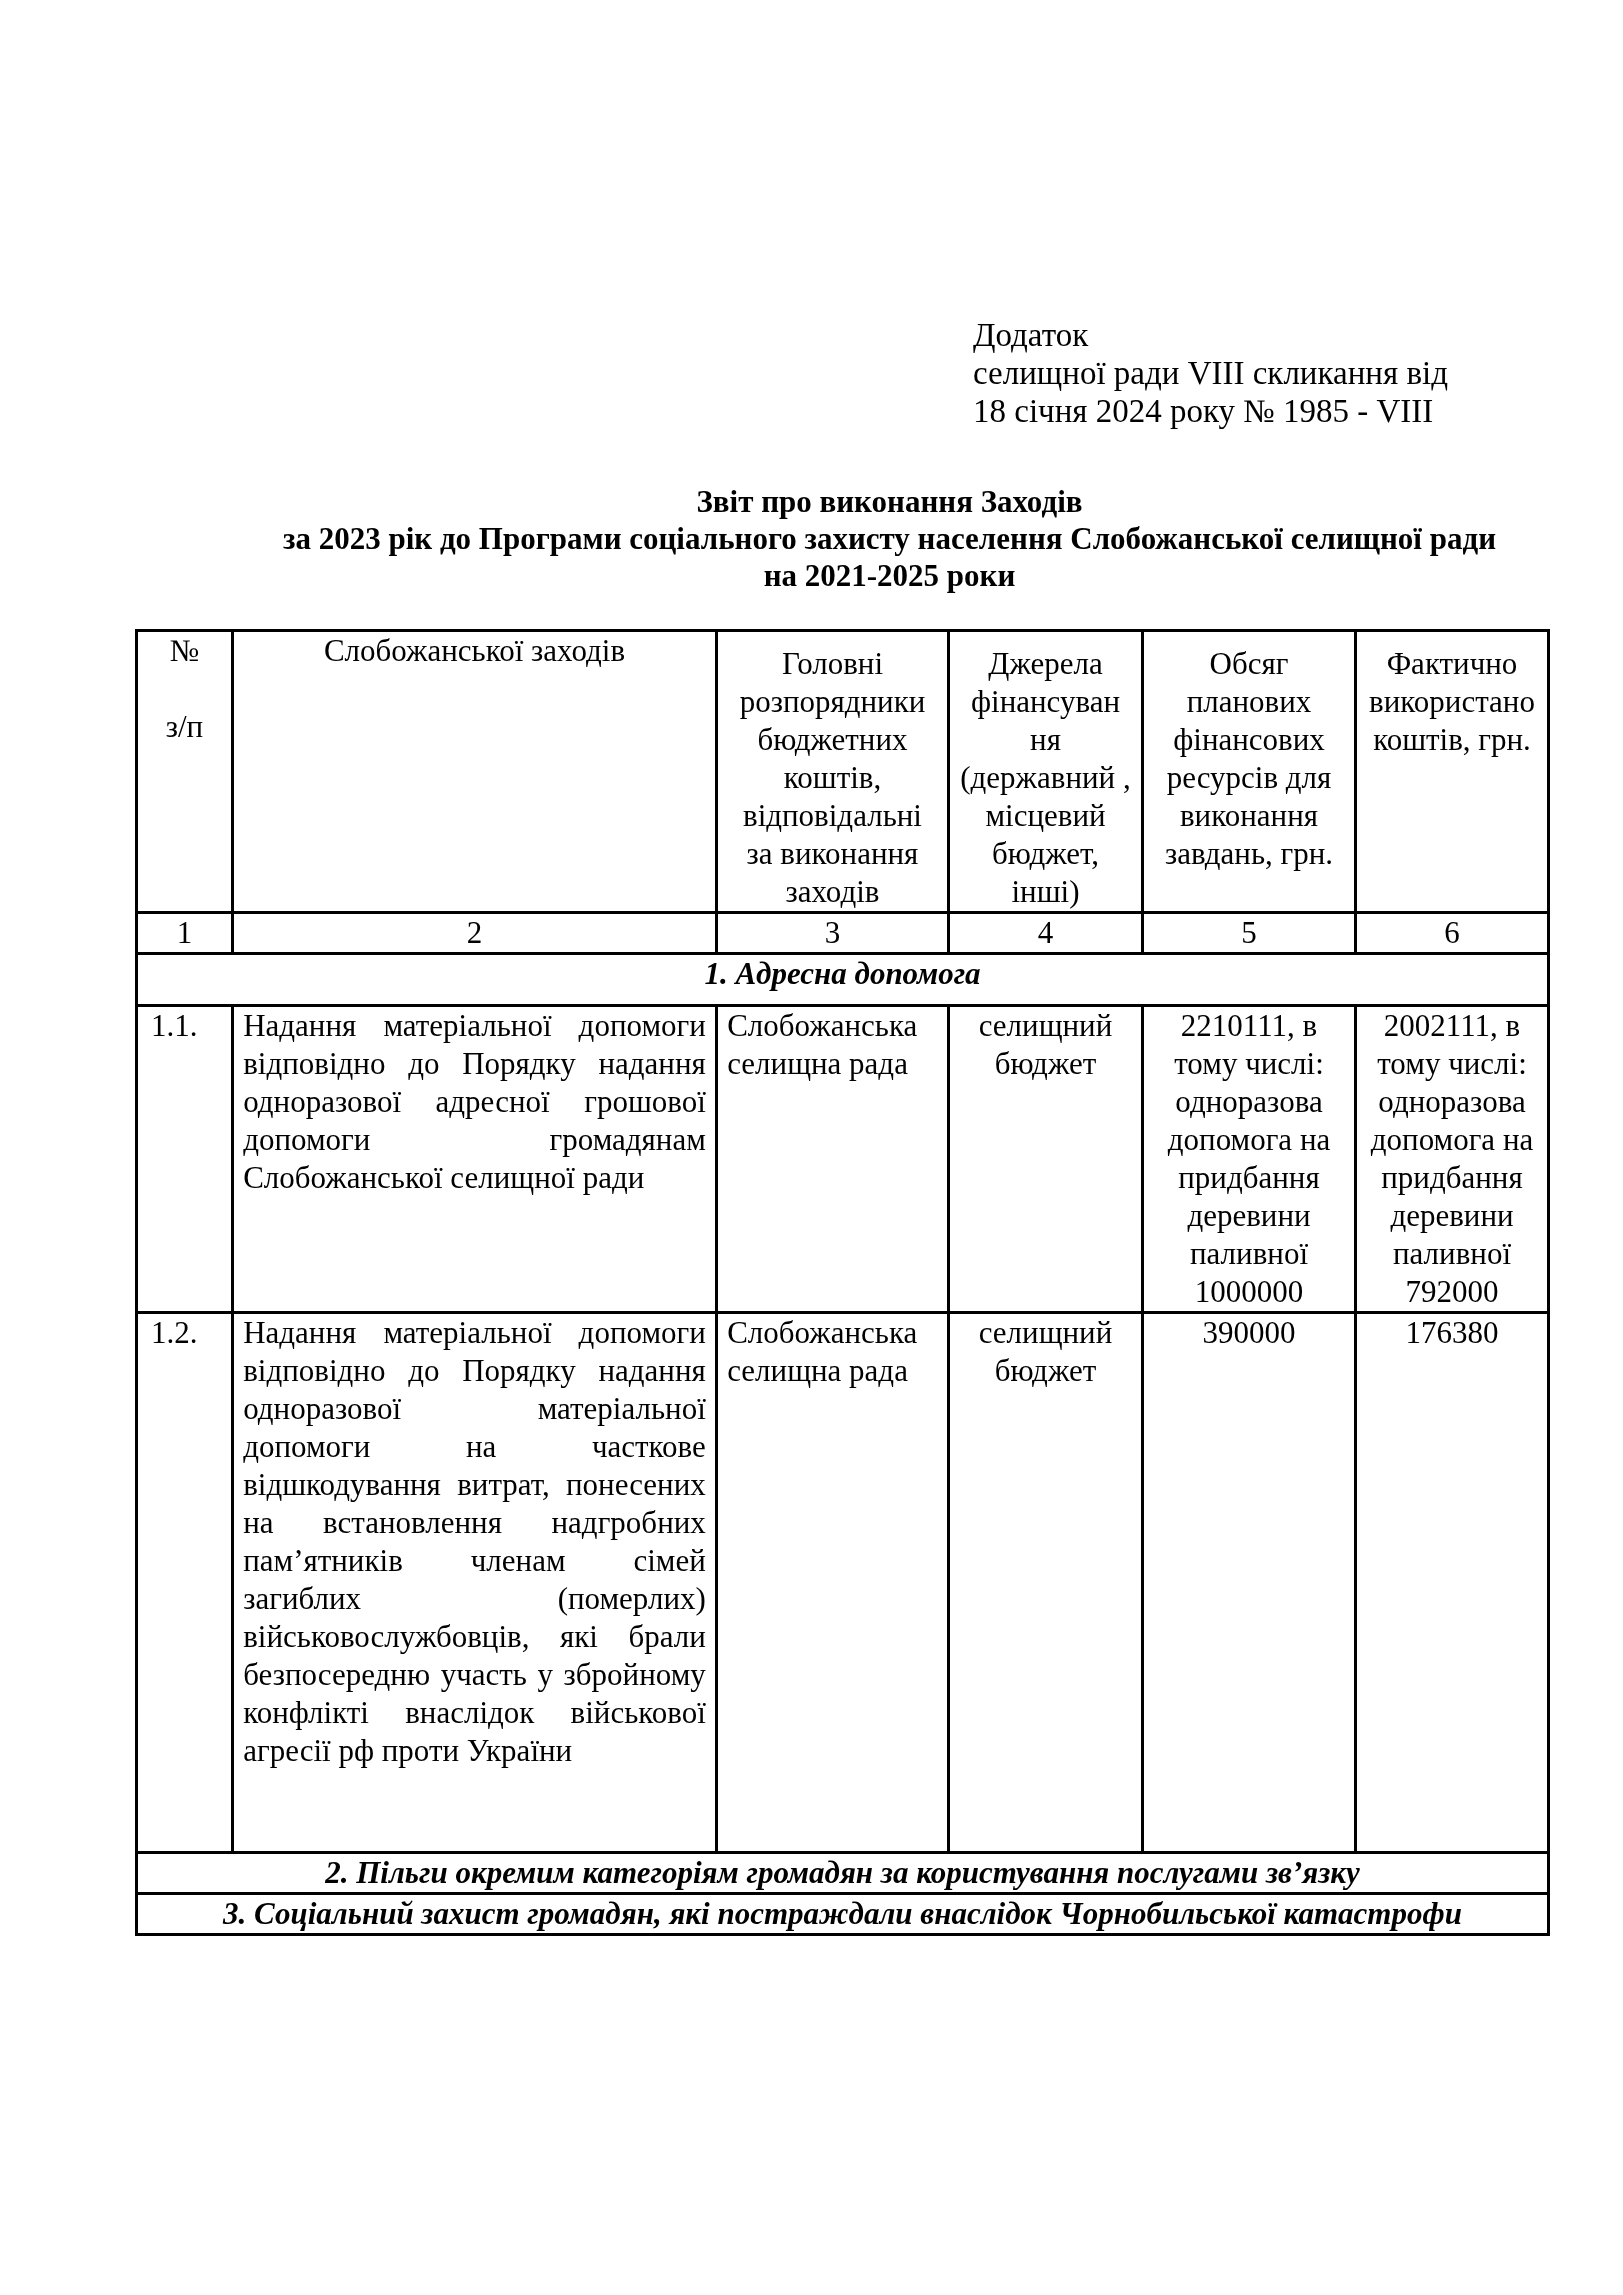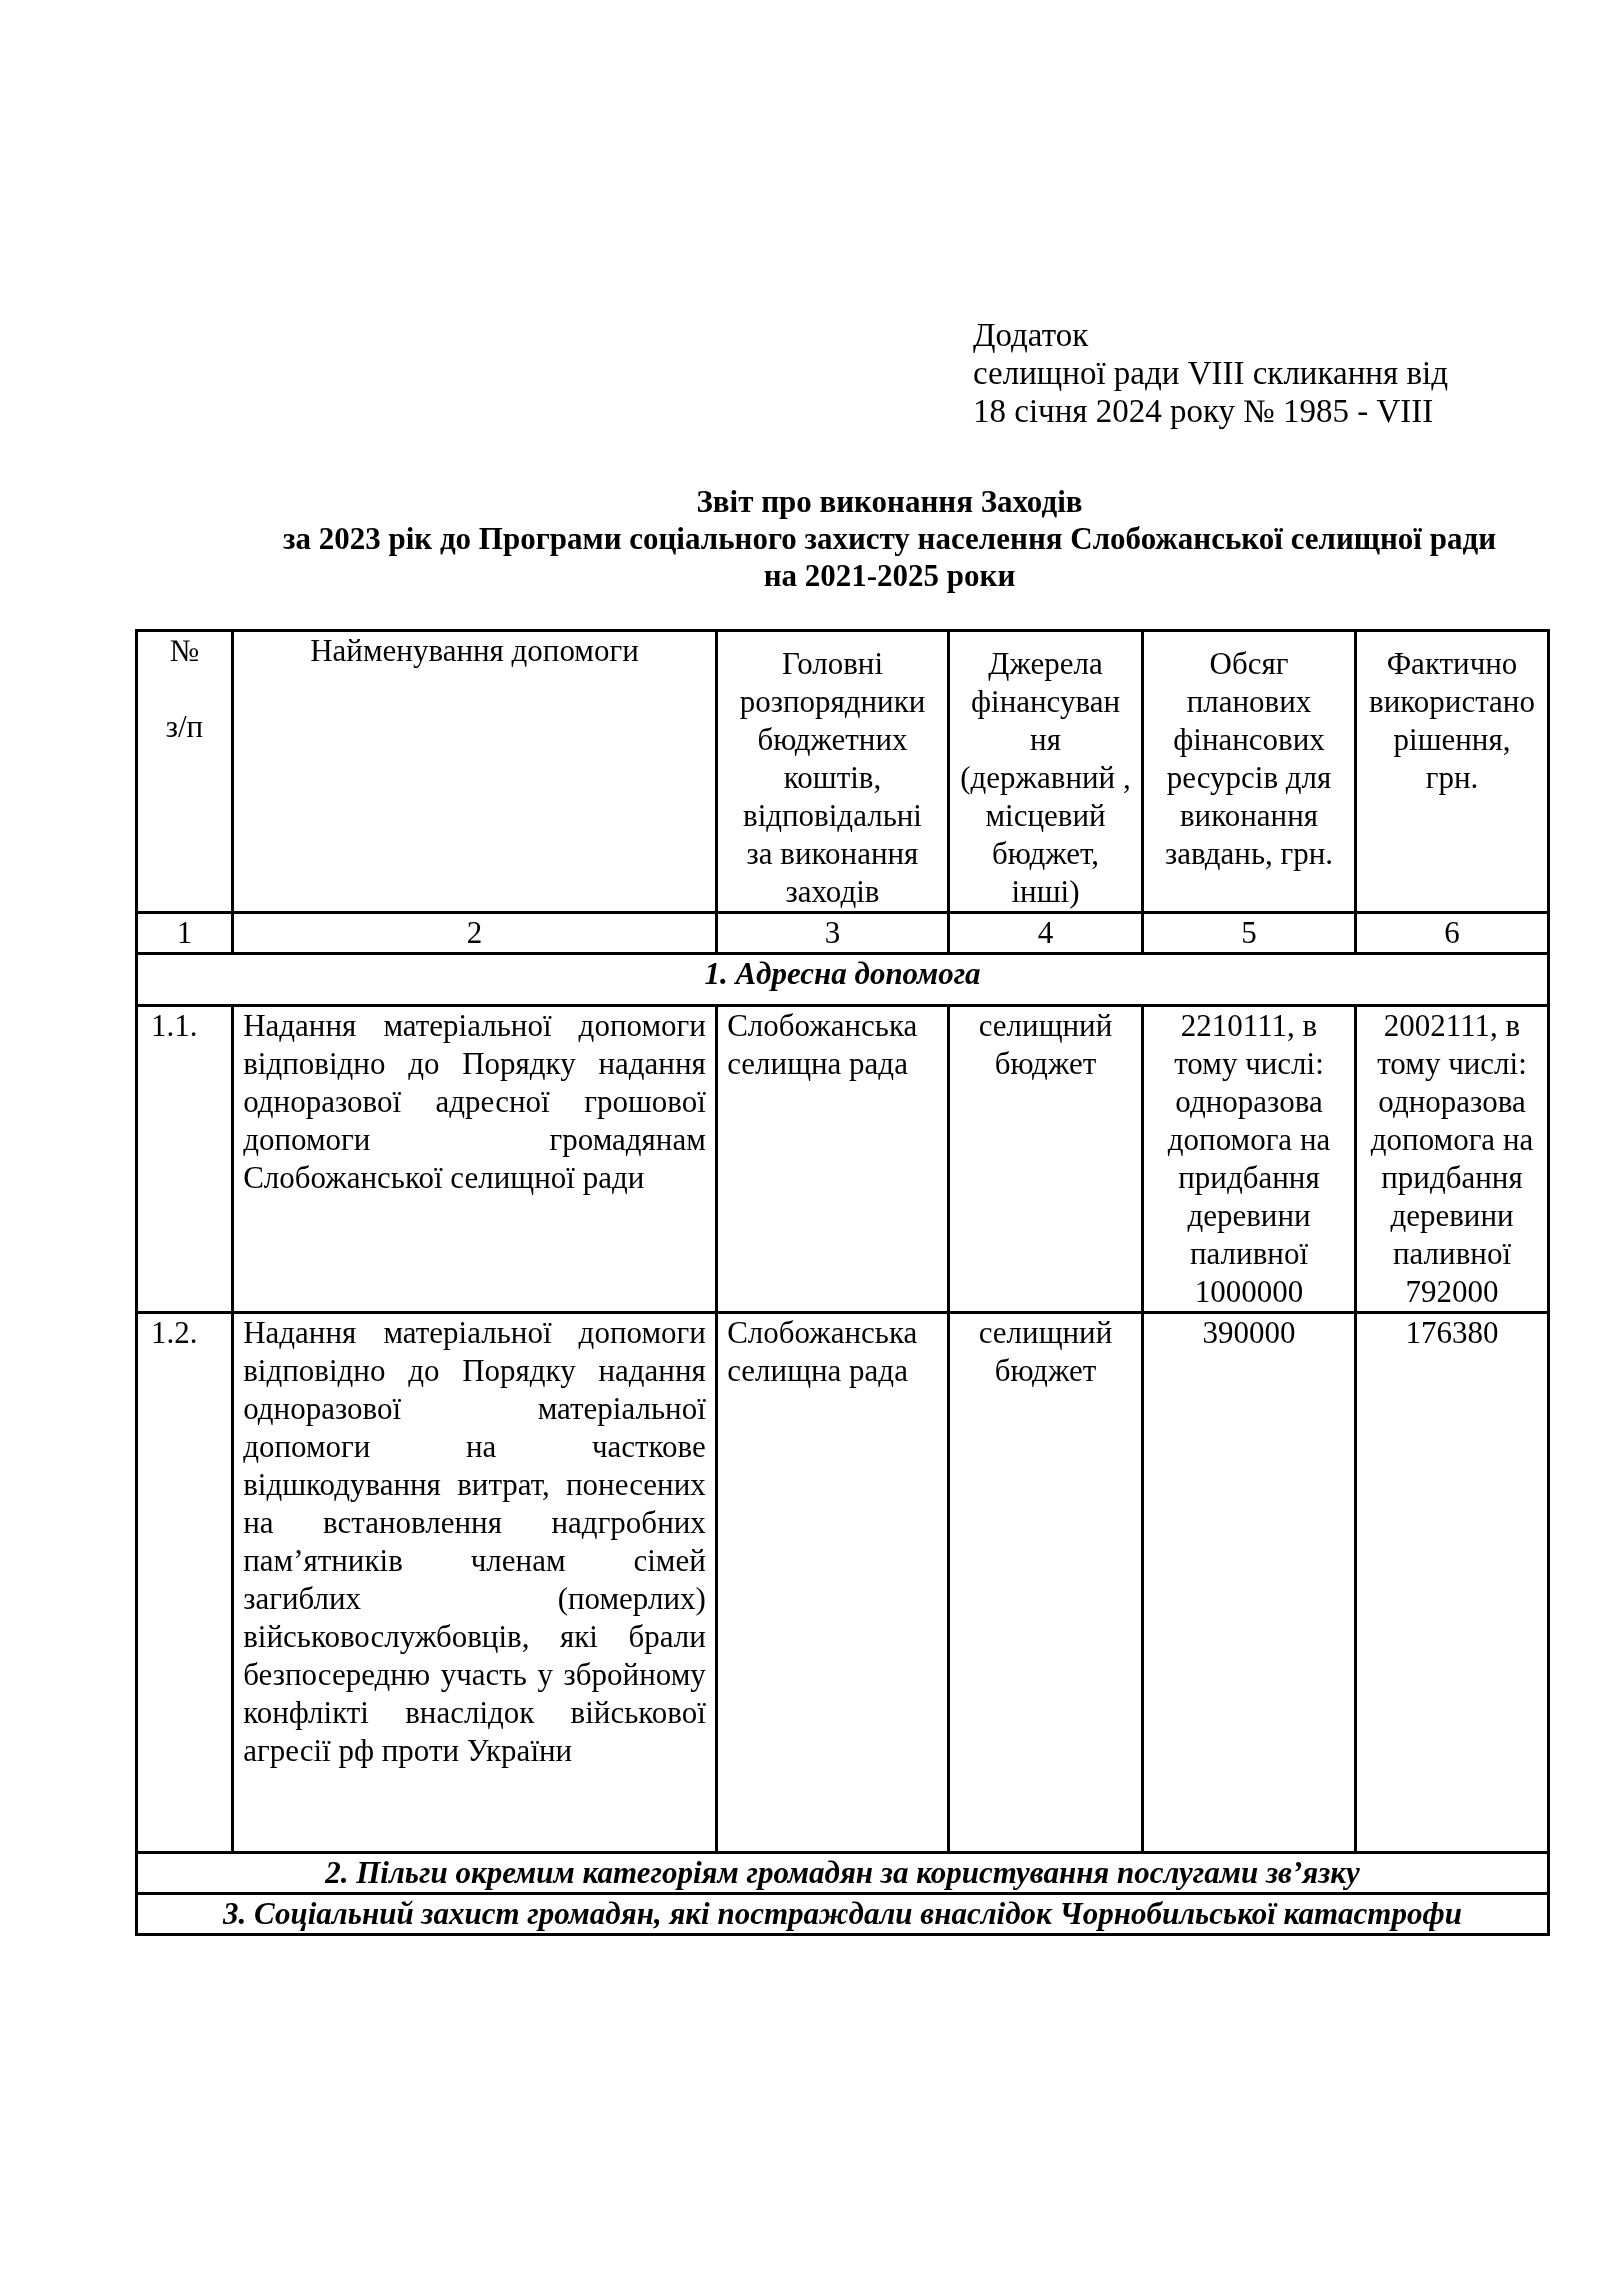--- a/index.html
+++ b/index.html
@@ -48,25 +48,25 @@
     <col style="width:213px">
     <col style="width:193px">
   </colgroup>
   <tbody>
       <tr class="thead" style="height:268px">
     <td>
       <div>№</div>
       <div style="height:38px"></div>
       <div>з/п</div>
     </td>
-    <td>Найменування допомоги</td>
+    <td>Слобожанської заходів</td>
     <td class="top">Головні розпорядники бюджетних коштів, відповідальні за виконання заходів</td>
     <td class="top">Джерела фінансуван ня (державний , місцевий бюджет, інші)</td>
     <td class="top">Обсяг планових фінансових ресурсів для виконання завдань, грн.</td>
-    <td class="top">Фактично використано рішення, грн.</td>
+    <td class="top">Фактично використано коштів, грн.</td>
   </tr>
   <tr class="numrow" style="height:39px">
     <td>1</td>
     <td>2</td>
     <td>3</td>
     <td>4</td>
     <td>5</td>
     <td>6</td>
   </tr>
   <tr class="section" style="height:52px">

